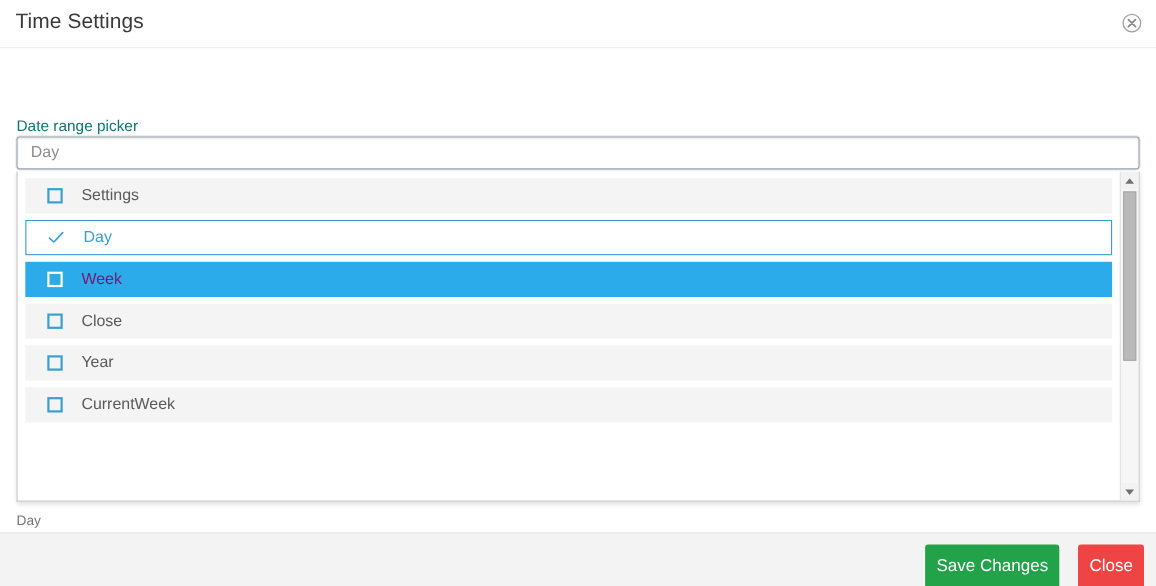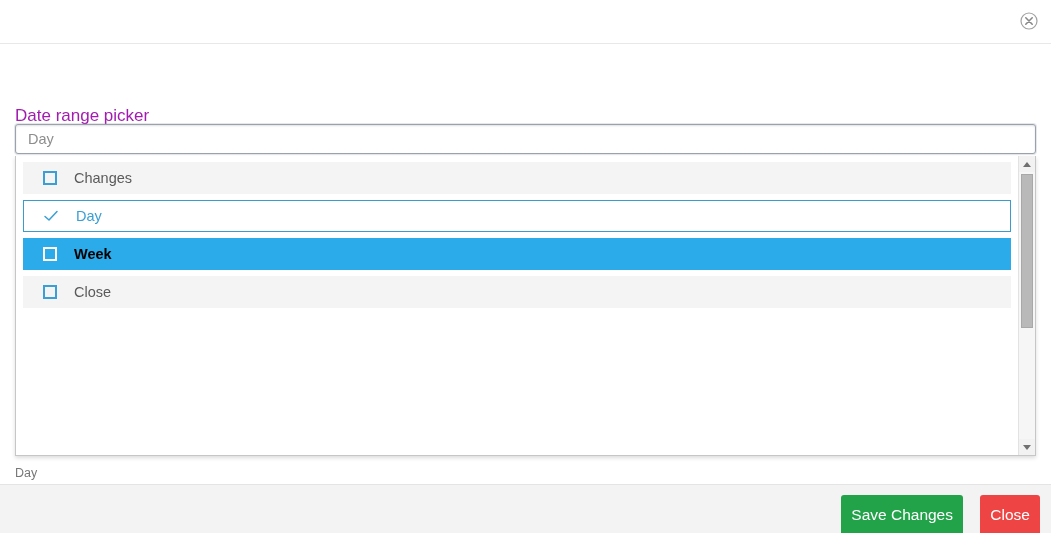--- a/index.html
+++ b/index.html
@@ -55,22 +55,22 @@
   .dialog-body {
     position: relative;
     flex: 1 1 auto;
     background: #ffffff;
   }
 
   .field-label {
     position: absolute;
     left: 15px;
     top: 62px;
-    font-size: 17px;
-    color: #a21caf;
+    font-size: 14px;
+    color: #0f766e;
   }
 
   .picker-input {
     position: absolute;
     left: 15px;
     top: 80px;
     width: 1021px;
     height: 30px;
     box-sizing: border-box;
     border: 1px solid #9aa3ad;
@@ -151,22 +151,22 @@
   .opt-label {
     margin-left: 17px;
     font-size: 14.5px;
     color: #5a5a5a;
     white-space: nowrap;
   }
   .opt-row.selected .opt-label {
     color: #3a9fd4;
   }
   .opt-row.highlighted .opt-label {
-    color: #000000;
-    font-weight: bold;
+    color: #701a75;
+    font-weight: normal;
   }
 
   
   .sb-track {
     position: absolute;
     top: 0;
     right: 0;
     width: 17px;
     height: 100%;
     background: #f6f6f6;
@@ -266,40 +266,41 @@
     right: 11px;
     background: #ef4444;
   }
 </style>
 </head>
 <body>
 
 <div class="dialog">
 
   <div class="dialog-header">
+    <div class="dialog-title">Time Settings</div>
     <span class="close-x">
       <svg width="20" height="20" viewBox="0 0 20 20">
         <circle cx="10" cy="10" r="8" fill="none" stroke="#6f6f6f" stroke-width="1.2"></circle>
         <path d="M6.8 6.8 L13.2 13.2 M13.2 6.8 L6.8 13.2" stroke="#4a4a4a" stroke-width="1.6" stroke-linecap="round"></path>
       </svg>
     </span>
   </div>
 
   <div class="dialog-body">
 
     <div class="field-label">Date range picker</div>
 
     <input class="picker-input" type="text" placeholder="Day" style="">
 
     <div class="dropdown">
       <div class="dropdown-scrollarea">
 
         <div class="opt-row">
           <span class="opt-box"></span>
-          <span class="opt-label">Changes</span>
+          <span class="opt-label">Settings</span>
         </div>
 
 
         <div class="opt-row selected">
           <span class="opt-check">
             <svg width="16" height="16" viewBox="0 0 16 16">
               <path d="M2 8.5 L6 12 L14 3.5" fill="none" stroke="#3a9fd4" stroke-width="1.5" stroke-linecap="round" stroke-linejoin="round"></path>
             </svg>
           </span>
           <span class="opt-label">Day</span>
@@ -308,22 +309,30 @@
         <div class="opt-row highlighted">
           <span class="opt-box"></span>
           <span class="opt-label">Week</span>
         </div>
 
         <div class="opt-row">
           <span class="opt-box"></span>
           <span class="opt-label">Close</span>
         </div>
 
-
-
+        <div class="opt-row">
+          <span class="opt-box"></span>
+          <span class="opt-label">Year</span>
+        </div>
+
+
+        <div class="opt-row">
+          <span class="opt-box"></span>
+          <span class="opt-label">CurrentWeek</span>
+        </div>
 
       </div>
 
       <div class="sb-track">
         <div class="sb-btn up">
           <span class="sb-arrow up"></span>
         </div>
         <div class="sb-thumb"></div>
         <div class="sb-btn down">
           <span class="sb-arrow down"></span>

